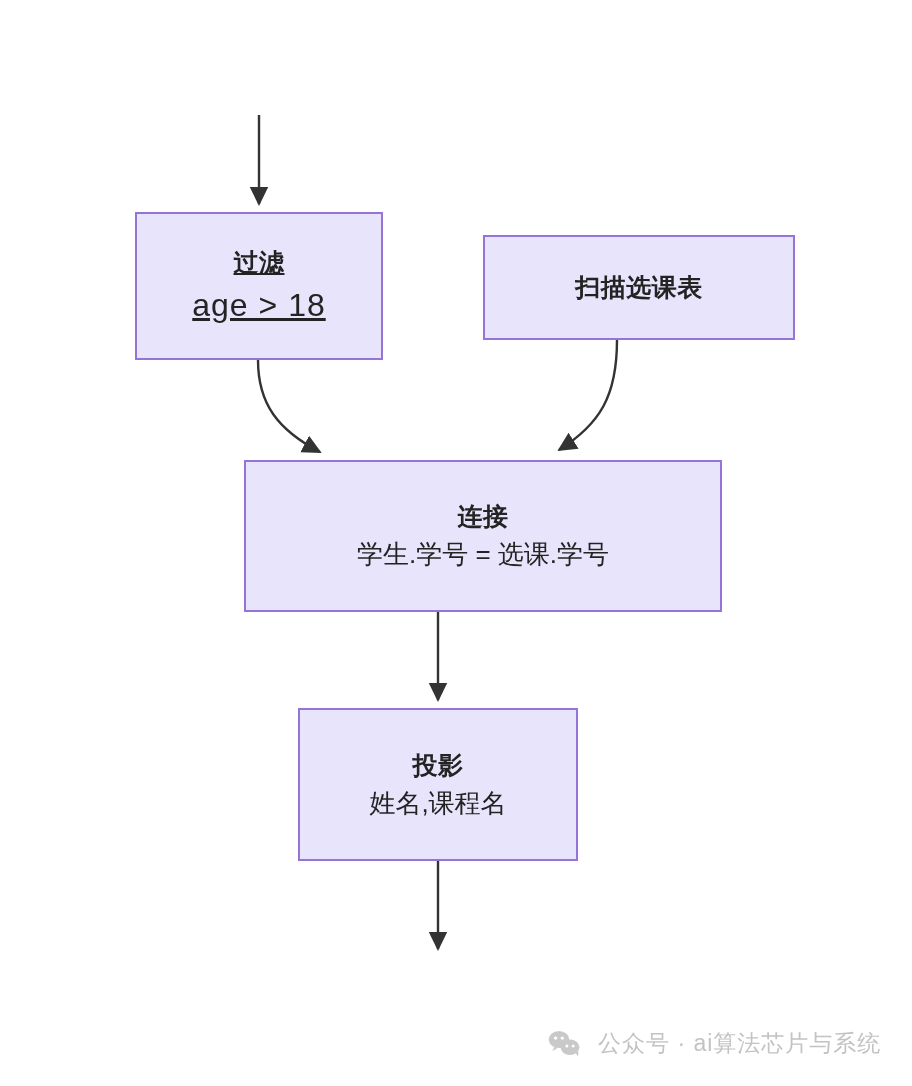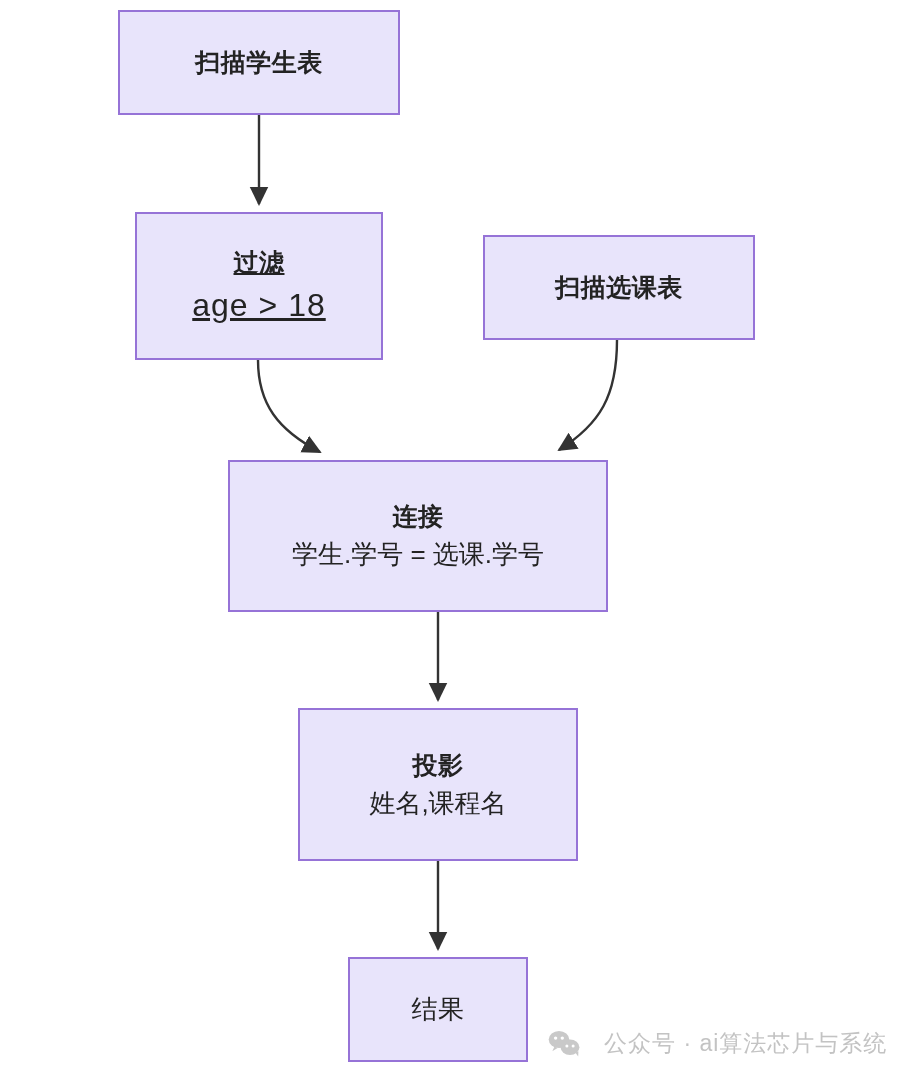--- a/index.html
+++ b/index.html
@@ -59,33 +59,33 @@
     white-space: nowrap;
   }
   .node-detail.latin {
     font-size: 32px;
     letter-spacing: 1px;
   }
 
   
   #node-scan-student { left: 118px;  top: 10px;   width: 282px; height: 105px; }
   #node-filter       { left: 135px;  top: 212px;  width: 248px; height: 148px; text-decoration: underline; }
-  #node-scan-course  { left: 483px;  top: 235px;  width: 272px; height: 105px; text-align: center; }
-  #node-join         { left: 228px;  top: 460px;  width: 380px; height: 152px; }
+  #node-scan-course  { left: 483px;  top: 235px;  width: 312px; height: 105px; text-align: center; }
+  #node-join         { left: 244px;  top: 460px;  width: 478px; height: 152px; }
   #node-project      { left: 298px;  top: 708px;  width: 280px; height: 153px; }
   #node-result       { left: 348px;  top: 957px;  width: 180px; height: 105px; }
 
   
   #watermark {
     position: absolute;
     left: 548px;
     top: 1028px;
     display: flex;
     align-items: center;
-    gap: 22px;
+    gap: 16px;
     color: #c3c3c3;
     font-size: 23px;
     white-space: nowrap;
     user-select: none;
   }
   #watermark .wm-text {
     letter-spacing: 1px;
   }
 </style>
 </head>
@@ -114,46 +114,40 @@
 
     <g>
       <path d="M438,612 L438,700" stroke="#333333" stroke-width="2.4" fill="none" marker-end="url(#arrowhead)"></path>
     </g>
 
     <g>
       <path d="M438,858 L438,949" stroke="#333333" stroke-width="2.4" fill="none" marker-end="url(#arrowhead)"></path>
     </g>
   </svg>
 
-  <div class="node" id="node-scan-student">
-    <div class="node-title">扫描学生表</div>
-  </div>
 
   <div class="node" id="node-filter">
     <div class="node-title">过滤</div>
     <div class="node-detail latin">age &gt; 18</div>
   </div>
 
   <div class="node" id="node-scan-course">
     <div class="node-title">扫描选课表</div>
   </div>
 
   <div class="node" id="node-join">
     <div class="node-title">连接</div>
     <div class="node-detail">学生.学号 = 选课.学号</div>
   </div>
 
   <div class="node" id="node-project">
     <div class="node-title">投影</div>
     <div class="node-detail">姓名,课程名</div>
   </div>
 
-  <div class="node" id="node-result">
-    <div class="node-title plain">结果</div>
-  </div>
 
   <div id="watermark">
     <svg width="34" height="28" viewBox="0 0 34 28" xmlns="http://www.w3.org/2000/svg">
       <ellipse cx="11" cy="9.5" rx="10.3" ry="8.6" fill="#c9c9c9"></ellipse>
       <path d="M6.5,16.5 L4.3,21.2 L9.6,18.1 Z" fill="#c9c9c9"></path>
       <circle cx="7.6" cy="8.1" r="1.7" fill="#ffffff"></circle>
       <circle cx="14.3" cy="8.1" r="1.7" fill="#ffffff"></circle>
       <ellipse cx="22" cy="17.2" rx="9.4" ry="7.8" fill="#c9c9c9"></ellipse>
       <path d="M27.3,22.6 L30.2,26.6 L30.4,21.2 Z" fill="#c9c9c9"></path>
       <circle cx="18.9" cy="16.0" r="1.5" fill="#ffffff"></circle>

